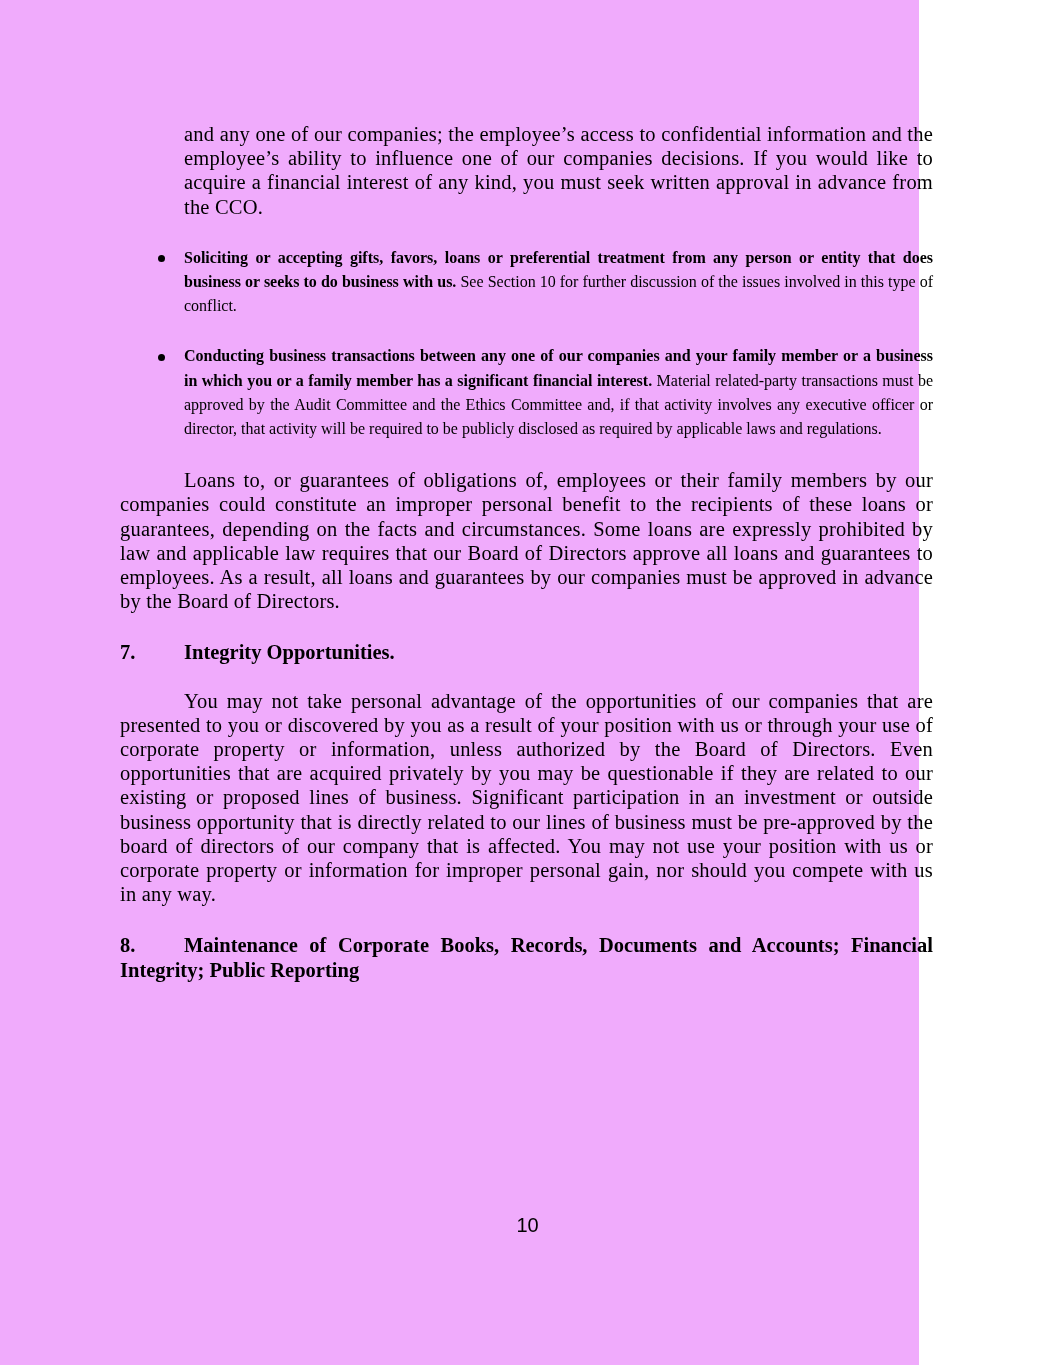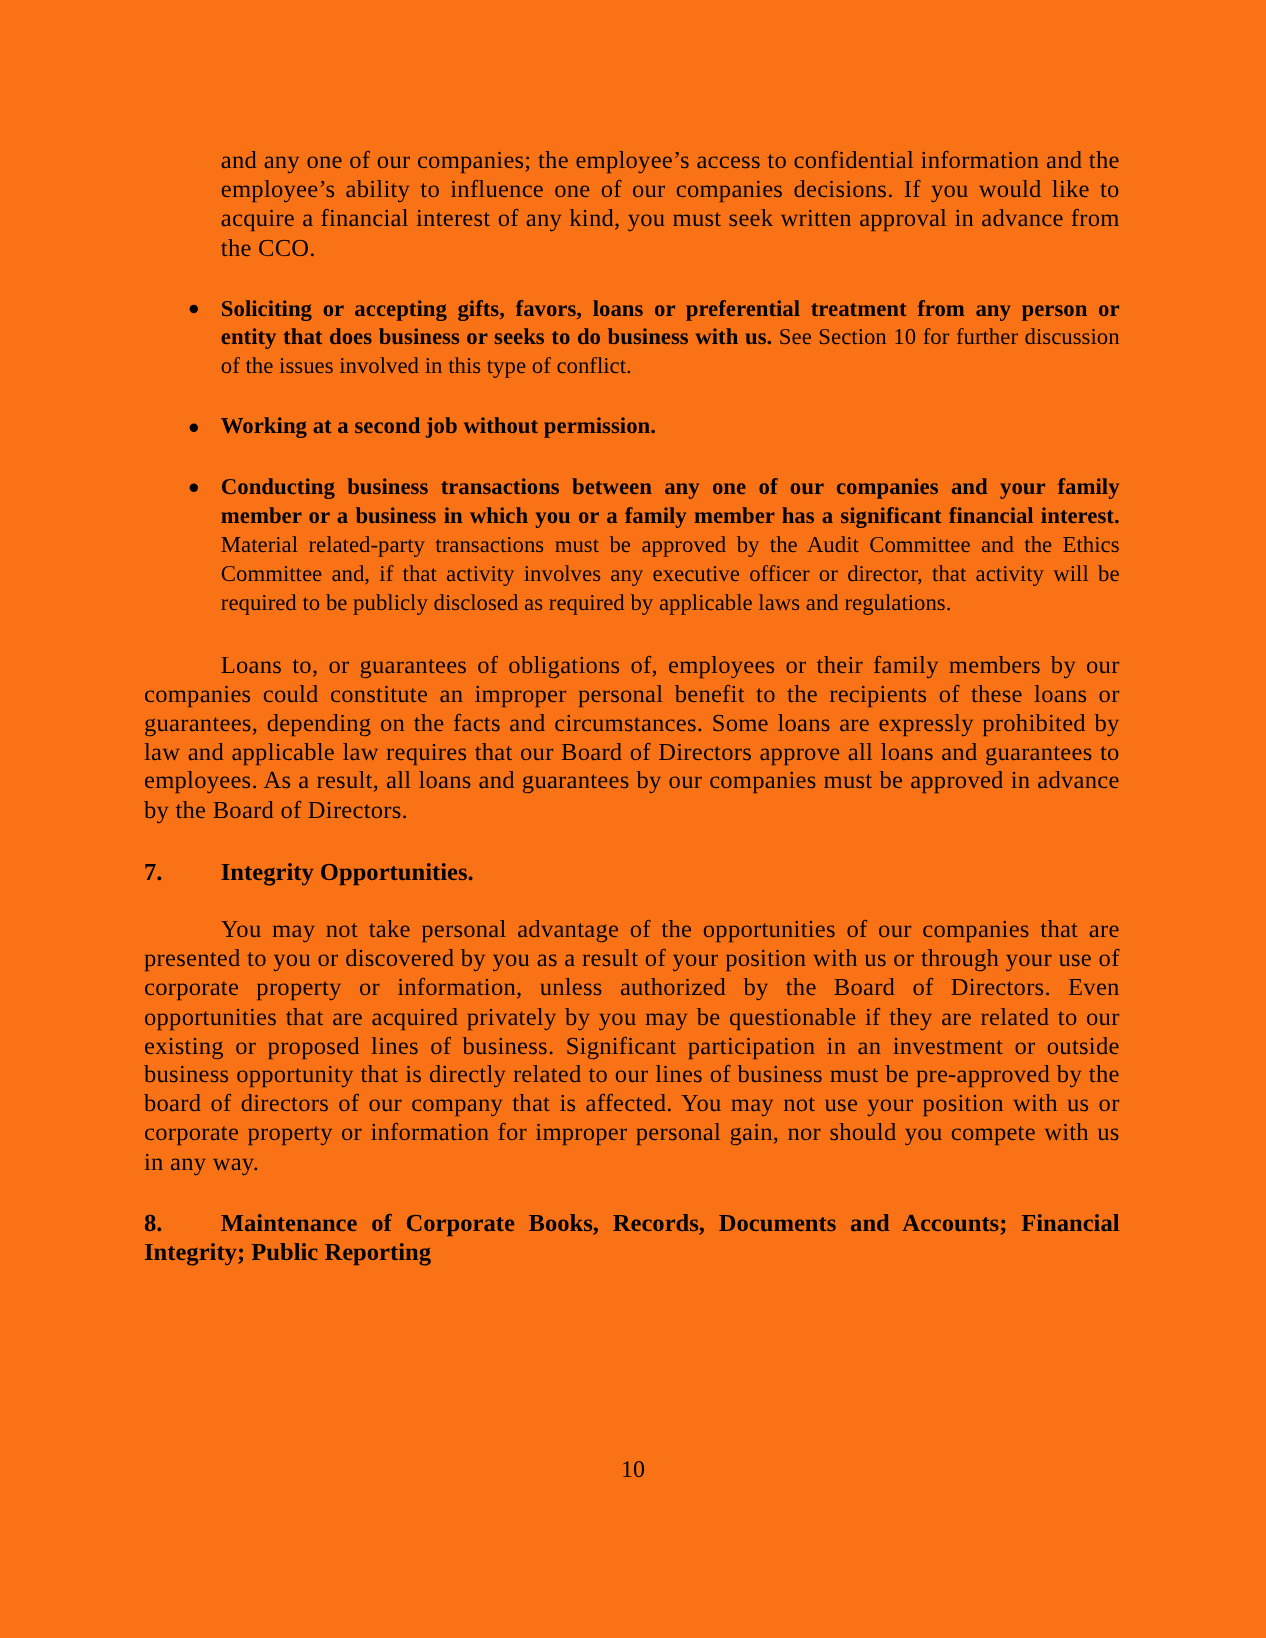--- a/index.html
+++ b/index.html
@@ -14,23 +14,23 @@
     position: relative;
     font-family: "Liberation Serif", "DejaVu Serif", serif;
     color: #000000;
     overflow: hidden;
   }
 
   .page {
     position: absolute;
     left: 0;
     top: 0;
-    width: 1055px;
+    width: 919px;
     height: 1365px;
-    background: #f97316;
+    background: #f0abfc;
   }
 
   
   .content {
     position: absolute;
     left: 120px;
     top: 122px;
     width: 813px;
   }
 
@@ -63,21 +63,21 @@
     margin: 0;
     padding: 0;
     list-style: none;
   }
   .bullet-row {
     position: relative;
     margin-left: 64px;   
     width: 749px;
     text-align: justify;
     text-justify: inter-word;
-    font-size: 19px;
+    font-size: 16px;
     line-height: 24.2px;
   }
   .bullet-row + .bullet-row {
     margin-top: 26px;
   }
   .bullet-mark {
     position: absolute;
     left: -26px;
     top: 0;
     width: 14px;
@@ -127,21 +127,21 @@
 
   
   .folio {
     position: absolute;
     left: 0;
     top: 1213px;
     width: 1055px;
     text-align: center;
     font-size: 20px;
     line-height: 24px;
-    font-family: Liberation Serif, serif;
+    font-family: Liberation Sans, sans-serif;
   }
 </style>
 </head>
 <body>
 
 <div class="page">
   <div class="content">
 
     <p class="para para-continuation">and any one of our companies; the employee’s access to confidential information and the employee’s ability to influence one of our companies decisions.  If you would like to acquire a financial interest of any kind, you must seek written approval in advance from the CCO.</p>
 
@@ -149,24 +149,20 @@
 
     <ul class="bullets">
 
       <li class="bullet-row">
         <span class="bullet-mark"><span class="dot"></span></span>
         <span class="bullet-body"><b>Soliciting or accepting gifts, favors, loans or preferential treatment from any person or entity that does business or seeks to do business with us.</b><span>  See Section 10 for further discussion of the issues involved in this type of conflict.</span></span>
       </li>
 
 
 
-      <li class="bullet-row">
-        <span class="bullet-mark"><span class="dot"></span></span>
-        <span class="bullet-body"><b>Working at a second job without permission.</b><span></span></span>
-      </li>
 
       <li class="bullet-row">
         <span class="bullet-mark"><span class="dot"></span></span>
         <span class="bullet-body"><b>Conducting business transactions between any one of our companies and your family member or a business in which you or a family member has a significant financial interest.</b><span>  Material related-party transactions must be approved by the Audit Committee and the Ethics Committee and, if that activity involves any executive officer or director, that activity will be required to be publicly disclosed as required by applicable laws and regulations.</span></span>
       </li>
 
     </ul>
 
     <div class="spacer-lg"></div>
 

